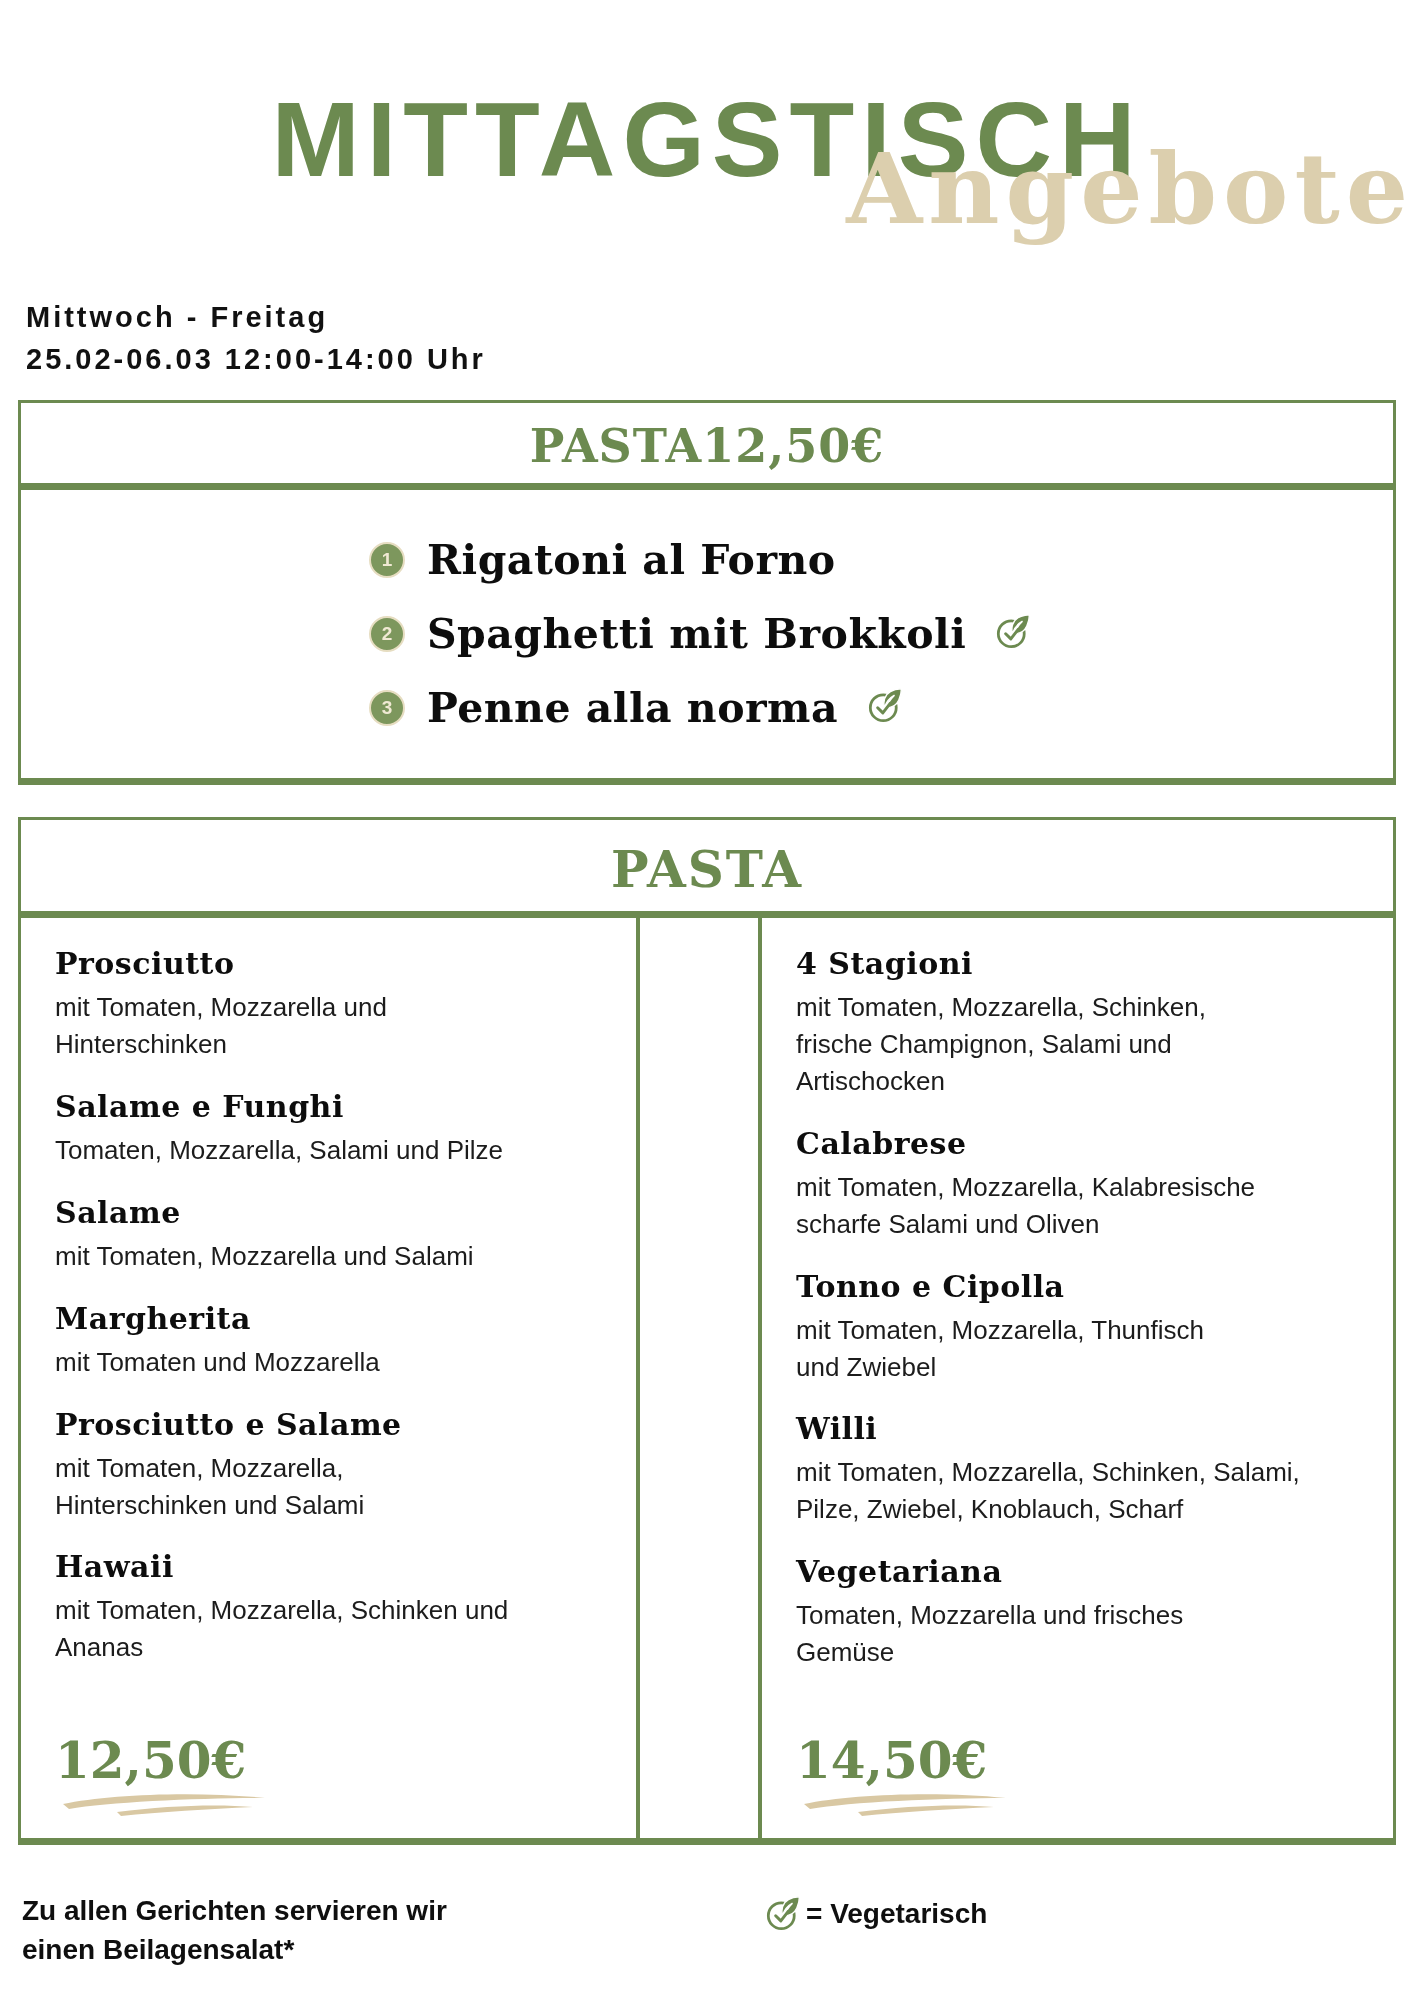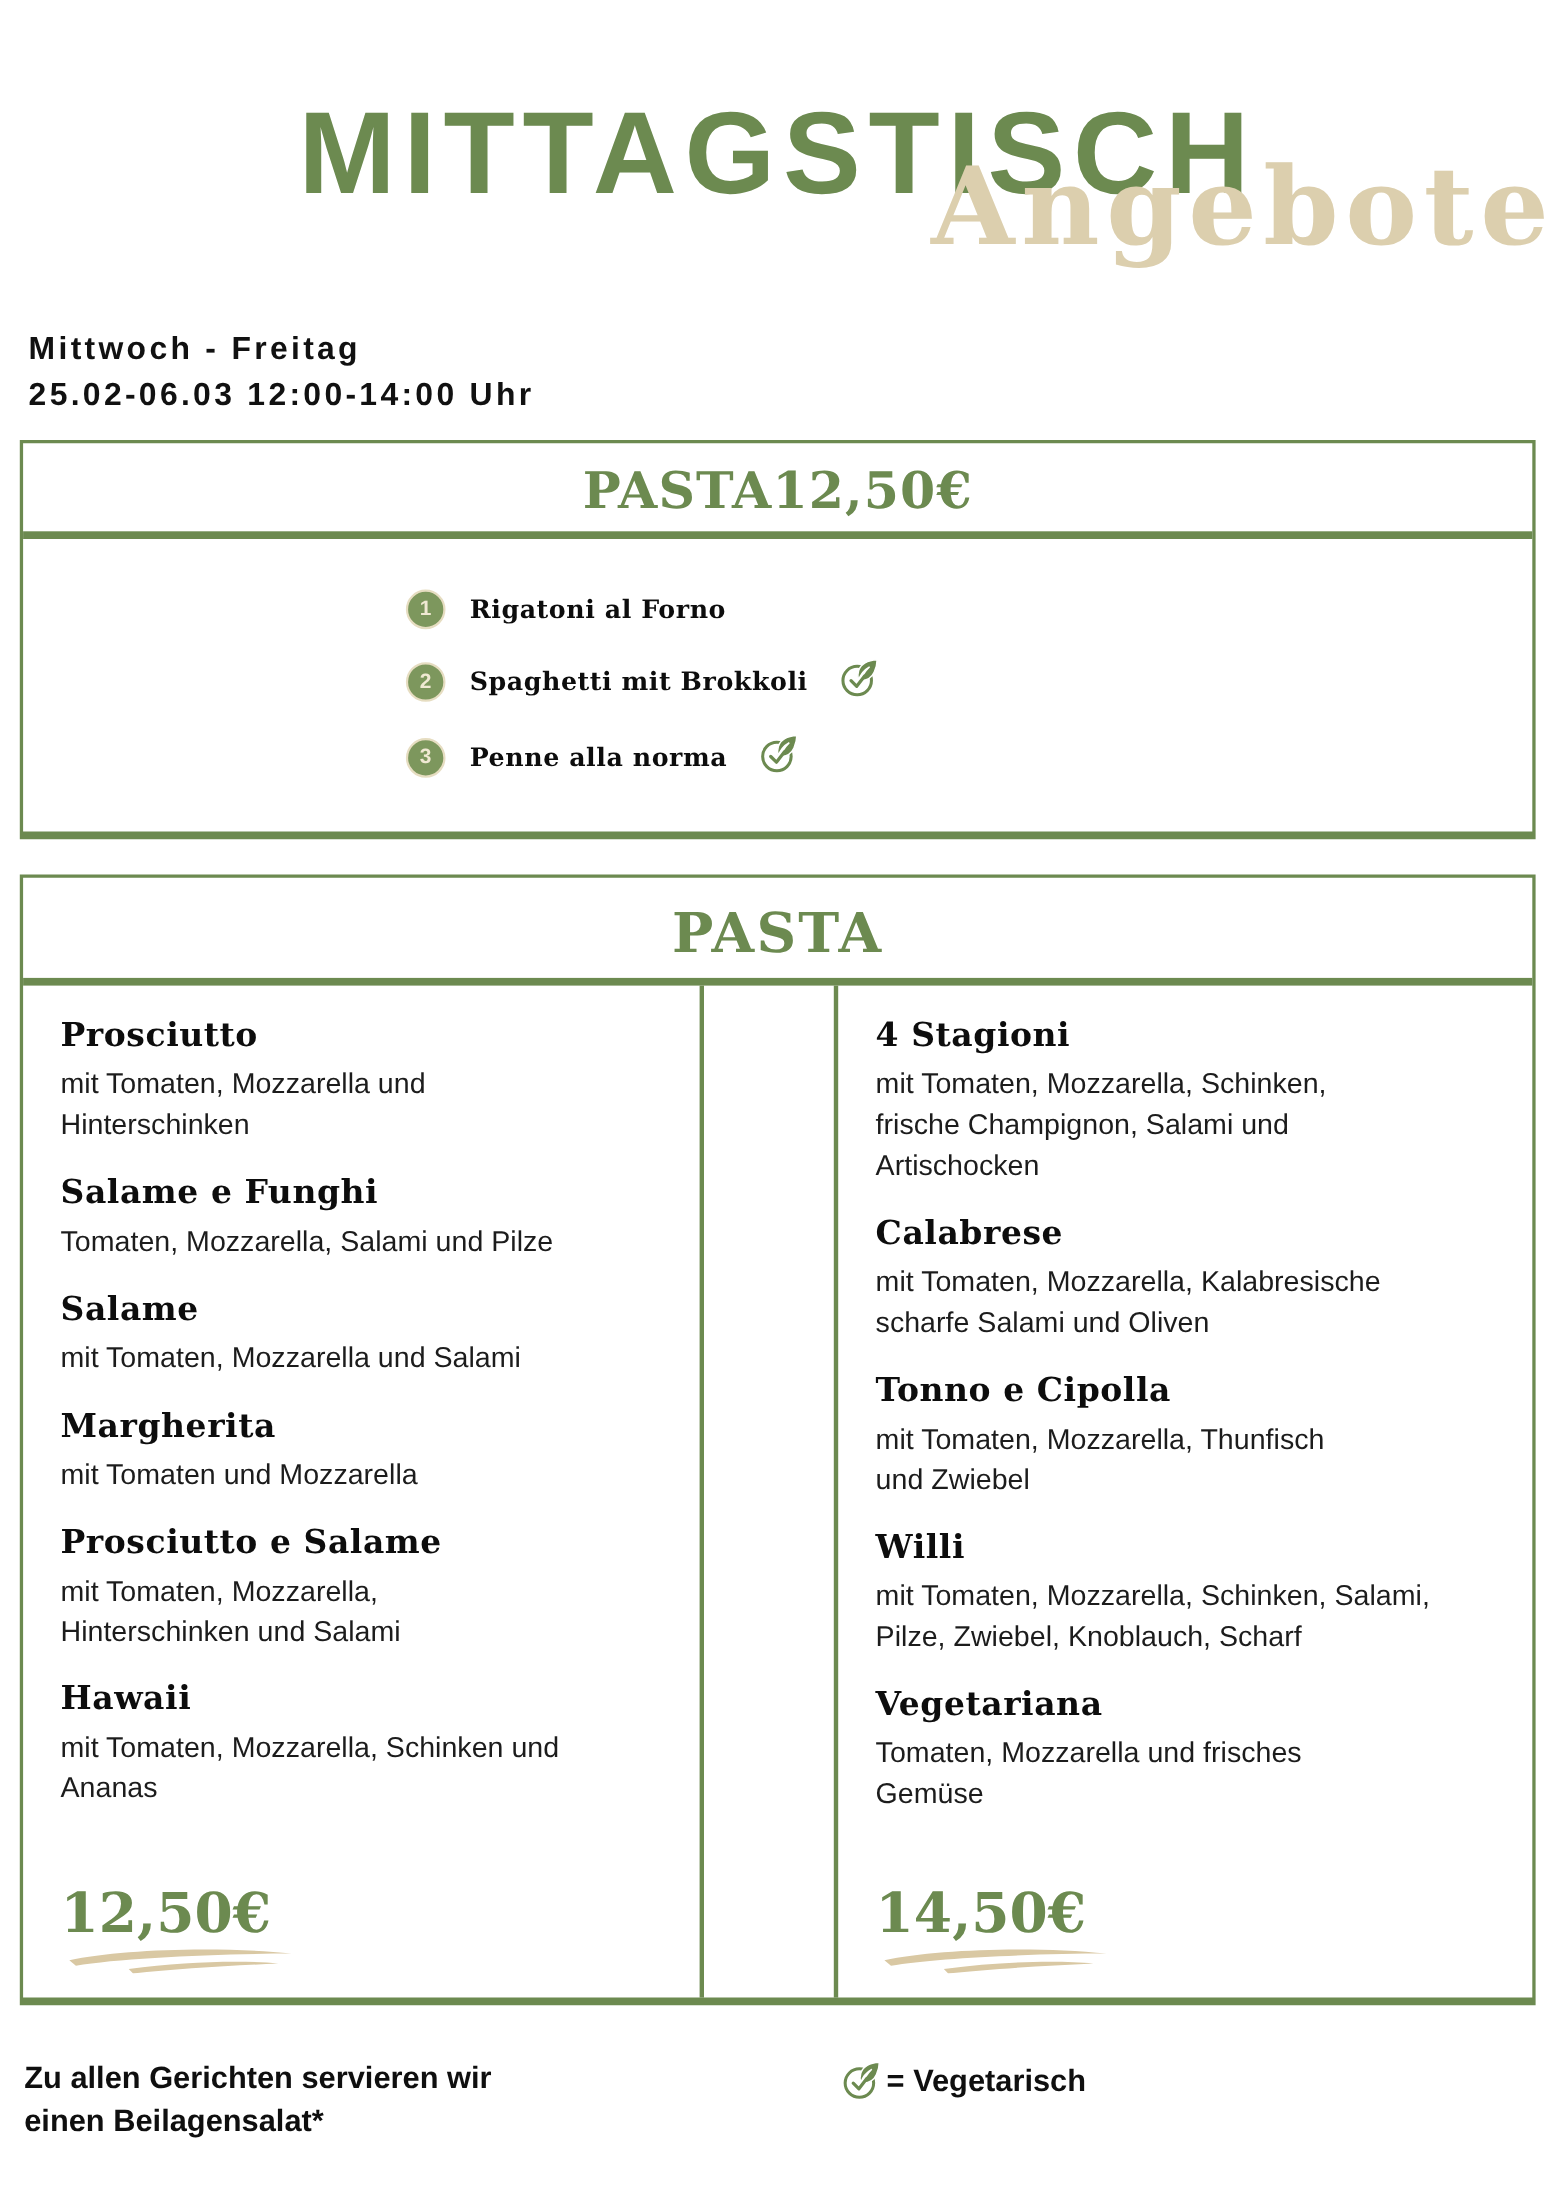--- a/index.html
+++ b/index.html
@@ -42,21 +42,21 @@
   .pasta-body{padding:46px 20px 46px 348px;}
   .pasta-item{display:flex;align-items:center;gap:22px;margin-bottom:26px;}
   .pasta-item:last-child{margin-bottom:0;}
   .num-badge{
     width:36px;height:36px;border-radius:50%;flex:none;
     background:var(--green-badge);border:2px solid #e6ddc1;
     display:flex;align-items:center;justify-content:center;
     color:var(--cream);font-size:19px;font-weight:700;
   }
   .pasta-name{
-    font-family:"DejaVu Serif",serif;font-weight:700;font-size:23px;
+    font-family:"DejaVu Serif",serif;font-weight:700;font-size:41px;
     letter-spacing:.5px;color:#0d0d0d;
   }
   .veg{width:38px;height:38px;flex:none;margin-left:6px;}
   
   .pizza-box{margin:32px 18px 0;border:3px solid var(--green);border-bottom-width:7px;}
   .pizza-header{
     text-align:center;padding:20px 0 12px;border-bottom:7px solid var(--green);
     font-family:"DejaVu Serif",serif;font-weight:700;font-size:50px;
     letter-spacing:2px;color:var(--green);
   }

